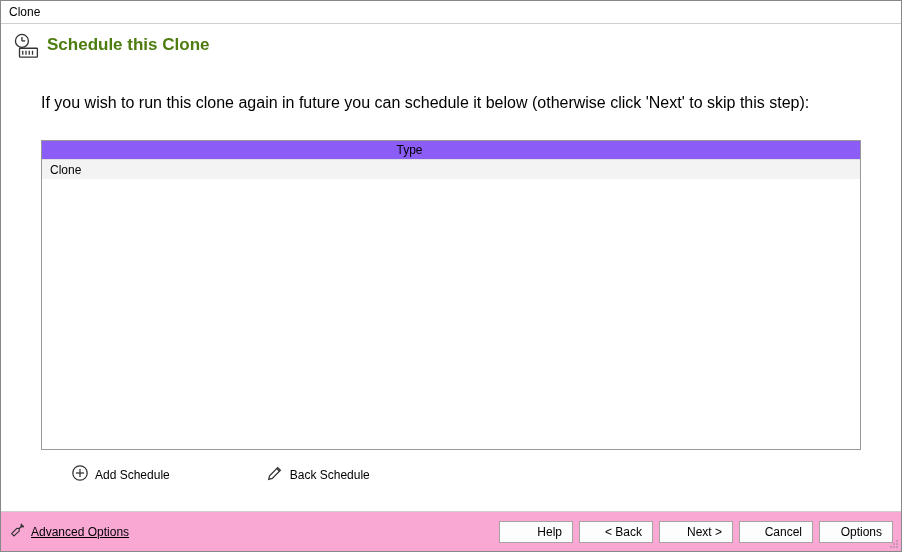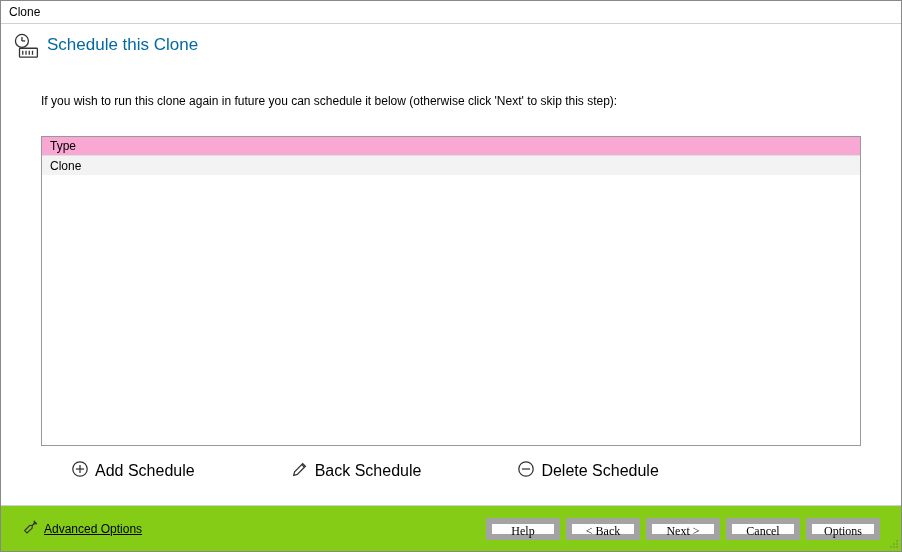--- a/index.html
+++ b/index.html
@@ -28,46 +28,47 @@
       padding: 8px 12px 12px 12px;
       gap: 8px;
     }
     .header-icon svg {
       width: 26px;
       height: 26px;
       display: block;
     }
     .header-title {
       font-size: 17px;
-      color: #0369a1;
-      font-weight: 400;
+      color: #4d7c0f;
+      font-weight: 700;
     }
     .content-area {
       padding: 0 40px;
     }
     .instruction-text {
-      font-size: 12px;
+      font-size: 16px;
       margin: 24px 0 28px 0;
       color: #000;
     }
     .schedule-table {
       border: 1px solid #999;
       background: #fff;
       height: 310px;
       overflow: hidden;
       position: relative;
     }
     .table-row {
       display: flex;
       height: 19px;
       align-items: center;
     }
     .table-header {
-      background: #f9a8d4;
+      background: #8b5cf6;
       border-bottom: 1px solid #e0e0e0;
+      flex-direction: column;
     }
     .table-header .col {
       font-size: 12px;
       color: #000;
     }
     .table-data-row {
       background: #f3f3f3;
     }
     .col {
       padding: 2px 8px;
@@ -84,39 +85,39 @@
       gap: 96px;
       padding: 14px 30px 10px 30px;
     }
     .action-btn {
       display: flex;
       align-items: center;
       gap: 6px;
       background: none;
       border: none;
       cursor: pointer;
-      font-size: 16px;
+      font-size: 12px;
       font-family: inherit;
       color: #000;
     }
     .action-btn svg {
       width: 18px;
       height: 18px;
     }
     .bottom-bar {
       position: absolute;
       bottom: 0;
       left: 0;
       right: 0;
-      height: 46px;
-      background: #84cc16;
+      height: 40px;
+      background: #f9a8d4;
       border-top: 1px solid #d0d0d0;
       display: flex;
       align-items: center;
-      padding: 0 21px;
+      padding: 0 8px;
       gap: 6px;
     }
     .advanced-link {
       display: flex;
       align-items: center;
       gap: 4px;
       text-decoration: underline;
       color: #000;
       cursor: pointer;
       font-size: 12px;
@@ -128,25 +129,26 @@
       width: 18px;
       height: 18px;
     }
     .spacer {
       flex: 1;
     }
     .footer-btn {
       min-width: 74px;
       height: 22px;
       background: #fdfdfd;
-      border: 6px solid #a3a3a3;
-      font-size: 12px;
-      font-family: Liberation Serif, serif;
+      border: 1px solid #a3a3a3;
+      font-size: 12px;
+      font-family: Liberation Sans, sans-serif;
       cursor: pointer;
       padding: 0 10px;
+      text-align: right;
     }
     .resize-grip {
       position: absolute;
       right: 2px;
       bottom: 2px;
       width: 10px;
       height: 10px;
       opacity: 0.4;
     }
   </style>
@@ -195,29 +197,20 @@
       <span>Add Schedule</span>
     </button>
     <button class="action-btn">
       <span>
         <svg viewBox="0 0 20 20" fill="none" stroke="#333" stroke-width="1.4">
           <path d="M3 17 L4 13 L13 4 L16 7 L7 16 L3 17 Z"></path>
           <line x1="12" y1="5" x2="15" y2="8"></line>
         </svg>
       </span>
       <span>Back Schedule</span>
-    </button>
-    <button class="action-btn">
-      <span>
-        <svg viewBox="0 0 20 20" fill="none" stroke="#333" stroke-width="1.4">
-          <circle cx="10" cy="10" r="8"></circle>
-          <line x1="5.5" y1="10" x2="14.5" y2="10"></line>
-        </svg>
-      </span>
-      <span>Delete Schedule</span>
     </button>
   </div>
 </div>
 
 <div class="bottom-bar">
   <button class="advanced-link">
     <span>
       <svg viewBox="0 0 20 20" fill="none" stroke="#333" stroke-width="1.3">
         <path d="M13.5 3 a4 4 0 0 1 -4.8 5.2 L3 14 l2.5 2.5 L11.3 11.3 a4 4 0 0 1 5.2 -4.8 L14 4 Z"></path>
       </svg>

